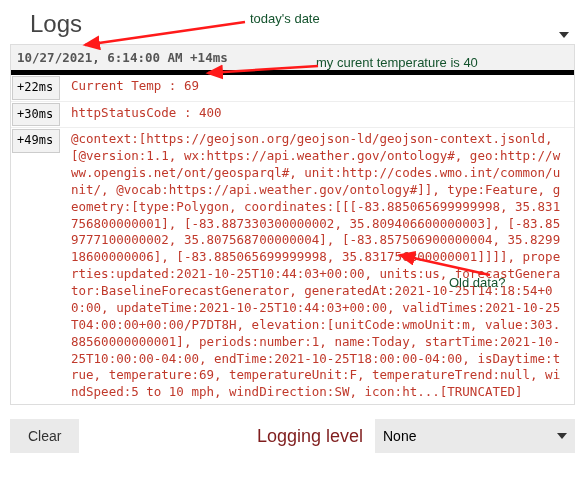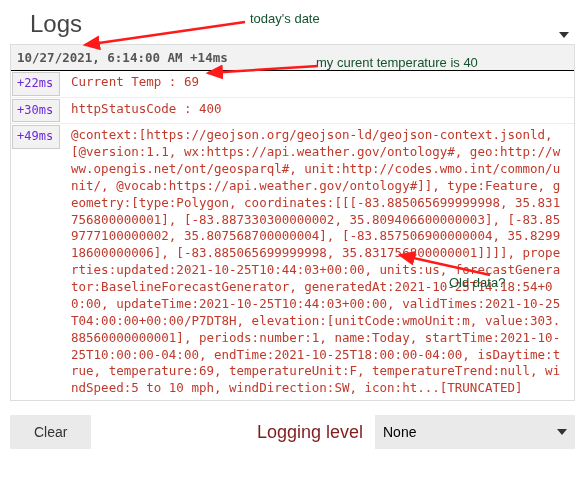--- a/index.html
+++ b/index.html
@@ -32,41 +32,41 @@
     border-right: 5px solid transparent;
     border-top: 6px solid #333;
     margin-right: 6px;
   }
   .log-container {
     border: 1px solid #ddd;
     position: relative;
   }
   .ts-row {
     background: #f2f2f2;
-    border-bottom: 1px solid #000000;
+    border-bottom: 5px solid #000000;
     padding: 5px 6px;
     font-family: Menlo, Consolas, monospace;
     font-size: 12.5px;
     color: #555;
     font-weight: bold;
   }
   .log-row {
     display: flex;
     border-bottom: 1px solid #eee;
     font-family: Menlo, Consolas, monospace;
     font-size: 12.5px;
   }
   .log-row:last-child { border-bottom: none; }
   .offset {
     flex: 0 0 48px;
     background: #f2f2f2;
     border: 1px solid #ccc;
     border-right: 1px solid #ccc;
     padding: 3px 4px;
-    color: #6d28d9;
+    color: #000000;
     font-size: 12px;
     text-align: left;
     align-self: flex-start;
     line-height: 1.3;
     margin: 1px;
   }
   .msg {
     flex: 1;
     padding: 3px 10px;
     color: #c0392b;
@@ -76,21 +76,21 @@
   }
   .footer {
     display: flex;
     align-items: center;
     margin-top: 14px;
     gap: 12px;
   }
   .btn-clear {
     background: #eaeaea;
     border: none;
-    padding: 9px 24px;
+    padding: 9px 18px;
     font-size: 14px;
     color: #333;
     cursor: pointer;
   }
   .spacer { flex: 1; }
   .lbl { font-size: 18px; color: #7f1d1d; }
   .select-wrap {
     display: flex;
     align-items: center;
     justify-content: space-between;

